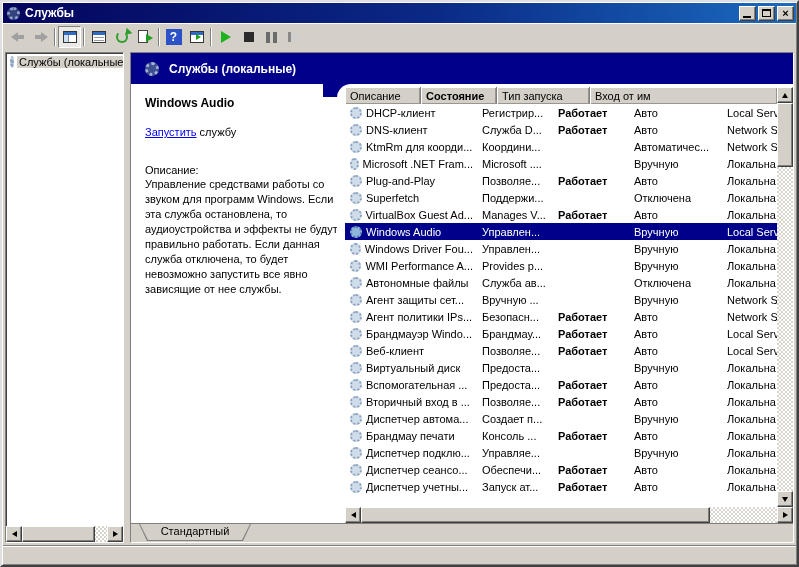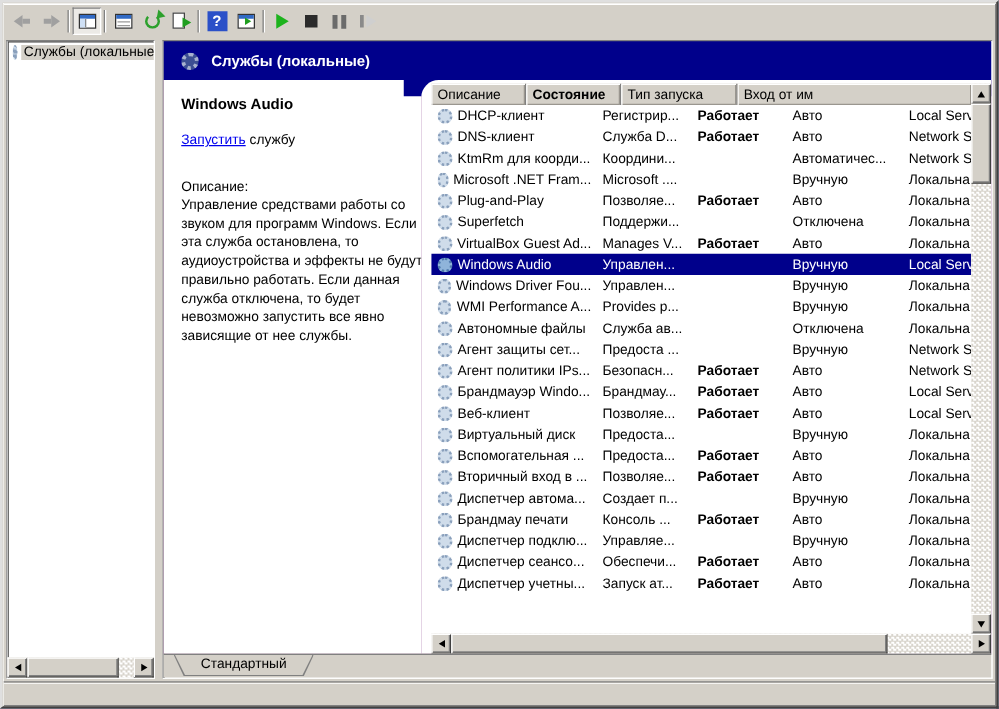--- a/index.html
+++ b/index.html
@@ -178,20 +178,33 @@
   .tab.active { margin-top:-1px; height:18px; }
   
   .statusbar { height:19px; flex:0 0 19px; background:#d4d0c8;
     border-top:1px solid #808080; box-shadow: inset 0 1px 0 #fff; margin-top:2px; }
 </style>
 </head>
 <body>
 
 <div class="window">
 
+  <div class="titlebar">
+    <span class="gear gear-title"></span>
+    <span class="title">Службы</span>
+    <div class="tb-btn">
+        <span class="glyph-min"></span>
+      </div>
+    <div class="tb-btn">
+        <span class="glyph-max"></span>
+      </div>
+    <div class="tb-btn">
+        <span>×</span>
+      </div>
+  </div>
 
 
   <div class="toolbar">
     <div class="tool-btn">
       <div class="i16">
           <div class="arr-tri-l"></div>
           <div class="arr-tail-l"></div>
         </div>
     </div>
     <div class="tool-btn">
@@ -424,21 +437,21 @@
     <span class="cell c-desc">Служба ав...</span>
     <span class="cell c-status"></span>
     <span class="cell c-startup">Отключена</span>
     <span class="cell c-logon">Локальна</span>
   </div>
                     <div class="trow">
     <span class="cell c-name">
       <span class="gear gear-row"></span>
       <span class="nm">Агент защиты сет...</span>
     </span>
-    <span class="cell c-desc">Предоста ...</span>
+    <span class="cell c-desc">Вручную ...</span>
     <span class="cell c-status"></span>
     <span class="cell c-startup">Вручную</span>
     <span class="cell c-logon">Network S</span>
   </div>
                     <div class="trow">
     <span class="cell c-name">
       <span class="gear gear-row"></span>
       <span class="nm">Агент политики IPs...</span>
     </span>
     <span class="cell c-desc">Безопасн...</span>

